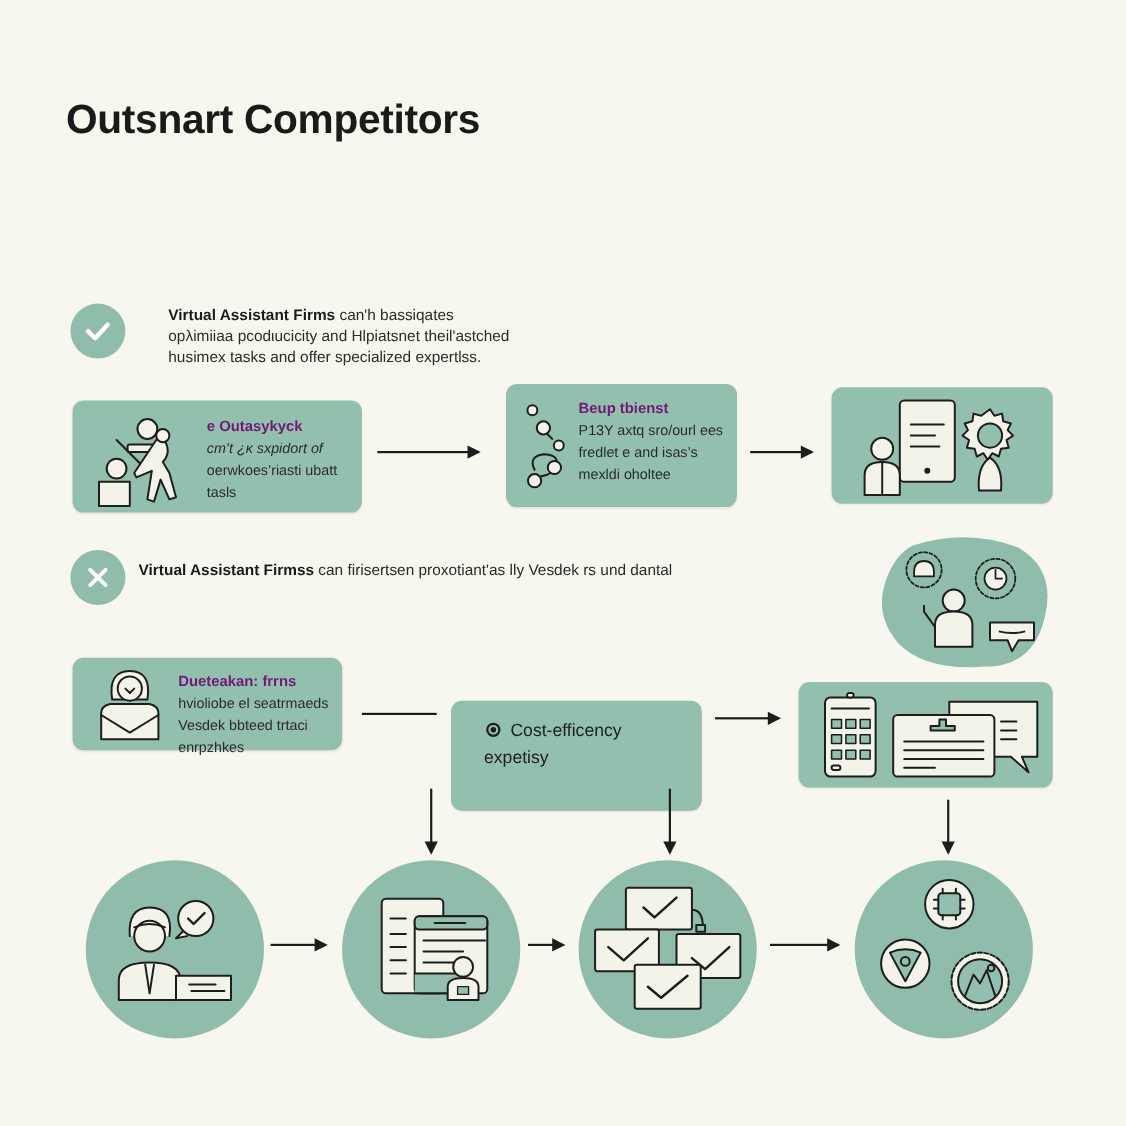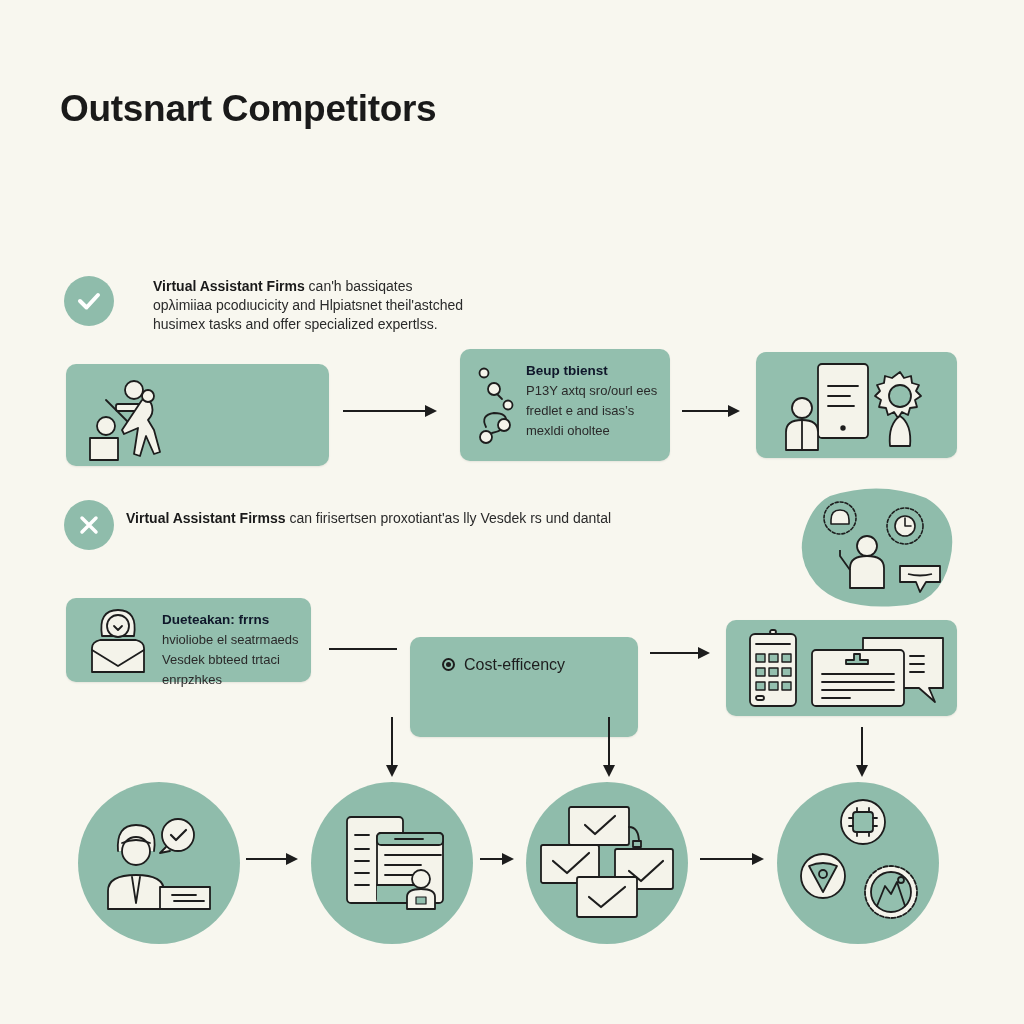--- a/index.html
+++ b/index.html
@@ -24,21 +24,21 @@
     display: flex; align-items: center; justify-content: center;
   }
   .statement { font-size: 14px; line-height: 19px; color: #2a2a2a; }
   .statement b { font-weight: 700; color: #1a1a1a; }
   .card {
     background: #93bfae;
     border-radius: 10px;
     box-shadow: 0 1px 2px rgba(0,0,0,0.08);
   }
   .card-text { font-size: 13px; line-height: 20px; color: #2a2a2a; }
-  .card-text .head { font-weight: 700; color: #0f172a; font-size: 13.5px; }
+  .card-text .head { font-weight: 700; color: #701a75; font-size: 13.5px; }
   .card-text .line { display: block; font-style: normal; }
   .card-text .italic { font-style: italic; }
   .arrow-h { height: 2px; background: #1d1d1d; }
   .arrow-h::after {
     content: ""; position: absolute; right: -2px; top: -5px;
     border-left: 12px solid #1d1d1d; border-top: 6px solid transparent; border-bottom: 6px solid transparent;
   }
   .arrow-v { width: 2px; background: #1d1d1d; }
   .arrow-v::after {
     content: ""; position: absolute; bottom: -2px; left: -5px;
@@ -83,20 +83,26 @@
     <g fill="#f4f3ea" stroke="#1d1d1d" stroke-width="1.8" stroke-linecap="round" stroke-linejoin="round">
       <circle cx="48" cy="16" r="9"></circle>
       <rect x="30" y="30" width="24" height="7" rx="2"></rect>
       <path d="M20 26 L42 48"></path>
       <circle cx="20" cy="52" r="9"></circle>
       <rect x="4" y="64" width="28" height="22"></rect>
       <path d="M56 26 q8 -2 10 6 q2 8 -4 14 l6 10 l6 22 l-6 2 l-8 -18 l-6 20 l-6 -2 l4 -26 l-14 6 l-2 -4 z"></path>
       <circle cx="62" cy="22" r="6"></circle>
     </g>
   </svg>
+  <div class="abs card-text" style="left:122px; top:14px; width:135px;">
+    <span class="line head">e Outasykуck</span>
+    <span class="line italic">cm’t ¿ĸ sxpidort of</span>
+    <span class="line">oerwkoes’riasti ubatt</span>
+    <span class="line">tasls</span>
+  </div>
 </div>
 
 <div class="abs arrow-h" style="left:343px; top:410px; width:92px;"></div>
 
 <div class="abs card" style="left:460px; top:349px; width:210px; height:112px;">
   <svg class="abs" style="left:16px; top:18px;" width="48" height="80" viewBox="0 0 48 80">
     <g fill="#f4f3ea" stroke="#1d1d1d" stroke-width="1.8" stroke-linecap="round">
       <circle cx="8" cy="6" r="4.5"></circle>
       <circle cx="18" cy="22" r="6"></circle>
       <path d="M22 28 l4 4" fill="none"></path>
@@ -175,20 +181,21 @@
     <span class="line">Vesdek bbteed trtaci</span>
     <span class="line">enrpzhkes</span>
   </div>
 </div>
 
 <div class="abs line-h" style="left:329px; top:648px; width:68px;"></div>
 
 <div class="abs card" style="left:410px; top:601px; width:228px; height:100px;margin-top:36px;">
   <div class="abs benefits" style="left:32px; top:15px; width:190px;">
     <div><span class="bullet"></span><span>Cost-efficency</span></div>
+    <div style="margin-left:-2px;">expetisy</div>
   </div>
 </div>
 
 <div class="abs arrow-h" style="left:650px; top:652px; width:58px;"></div>
 
 <div class="abs card" style="left:726px; top:620px; width:231px; height:96px;">
   <svg class="abs" style="left:22px; top:10px;" width="196" height="80" viewBox="0 0 196 80">
     <g stroke="#1d1d1d" stroke-width="1.8" fill="#f4f3ea" stroke-linejoin="round" stroke-linecap="round">
       <rect x="2" y="4" width="46" height="72" rx="5"></rect>
       <path d="M8 14 h34" fill="none"></path>

